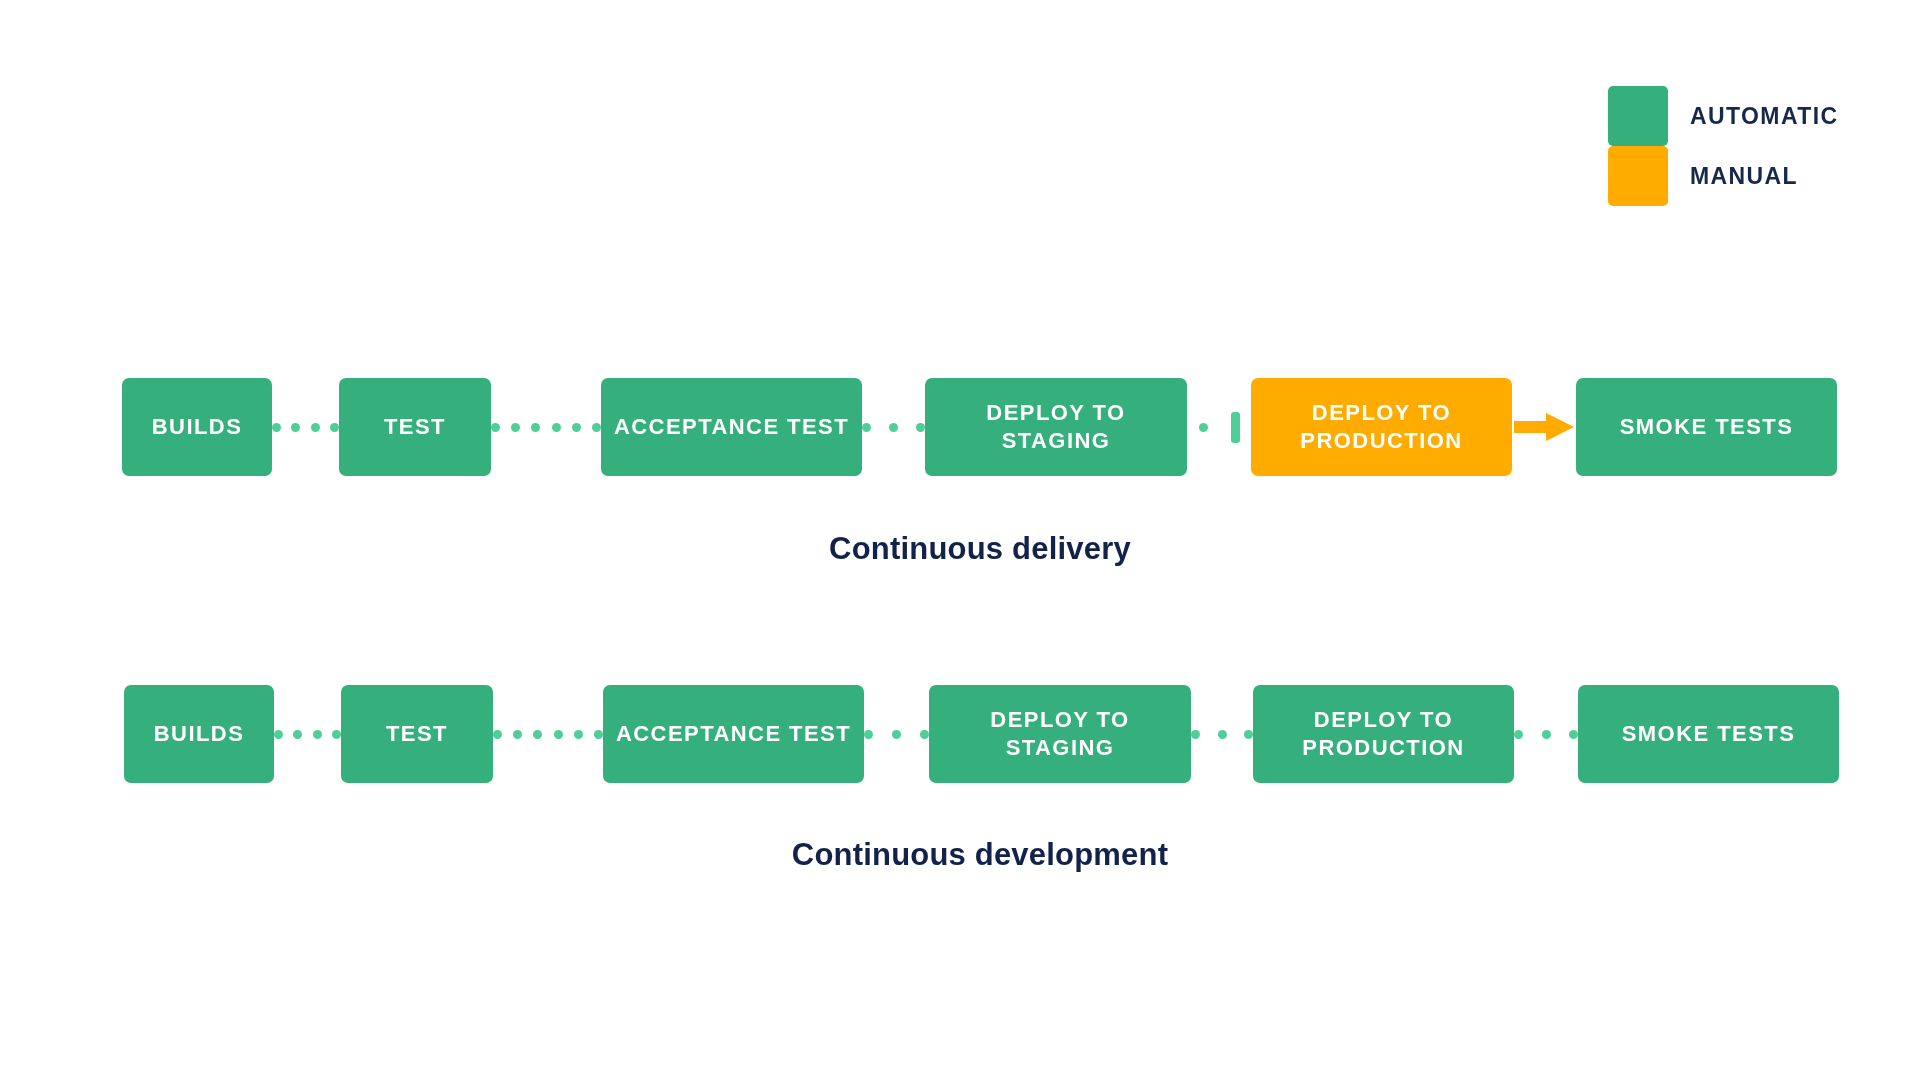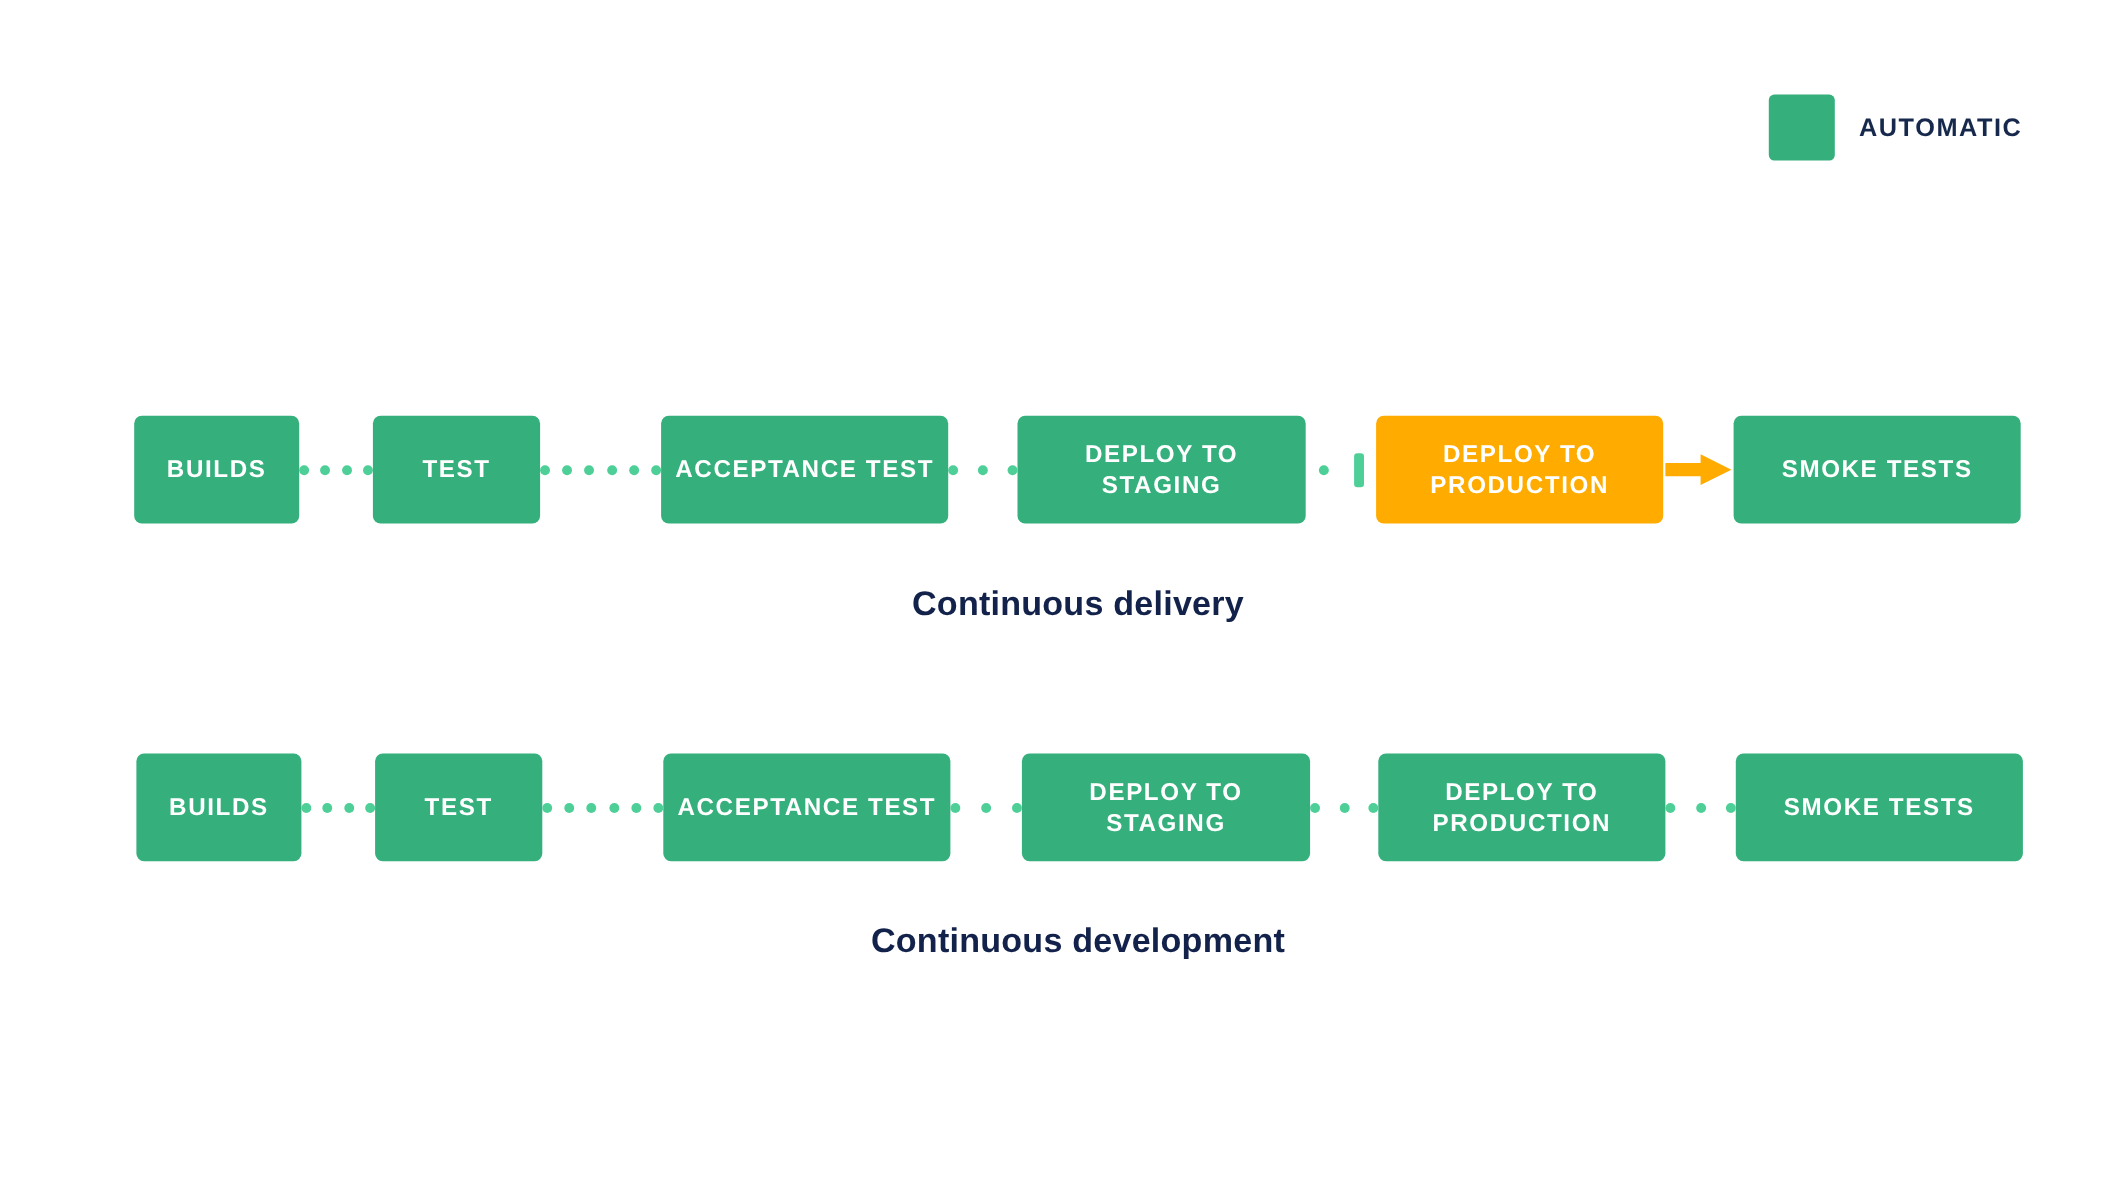--- a/index.html
+++ b/index.html
@@ -133,20 +133,24 @@
   #caption-development { top: 837px; }
 </style>
 </head>
 <body>
 
 <div id="legend">
     <div class="legend-row">
       <div class="legend-swatch automatic" style="background: rgb(53, 176, 124);"></div>
       <div class="legend-label">AUTOMATIC</div>
     </div>
+    <div class="legend-row">
+      <div class="legend-swatch manual" style="background: rgb(255, 171, 0);"></div>
+      <div class="legend-label">MANUAL</div>
+    </div>
   </div>
 
 <div class="pipeline" id="pipeline-delivery">
   <div class="pipeline-track">
       <div class="node automatic" style="left: 122px; width: 150px; background: rgb(53, 176, 124);">
         <div class="node-label">BUILDS</div>
       </div>
       <div class="node automatic" style="left: 339px; width: 152px; background: rgb(53, 176, 124);">
         <div class="node-label">TEST</div>
       </div>

